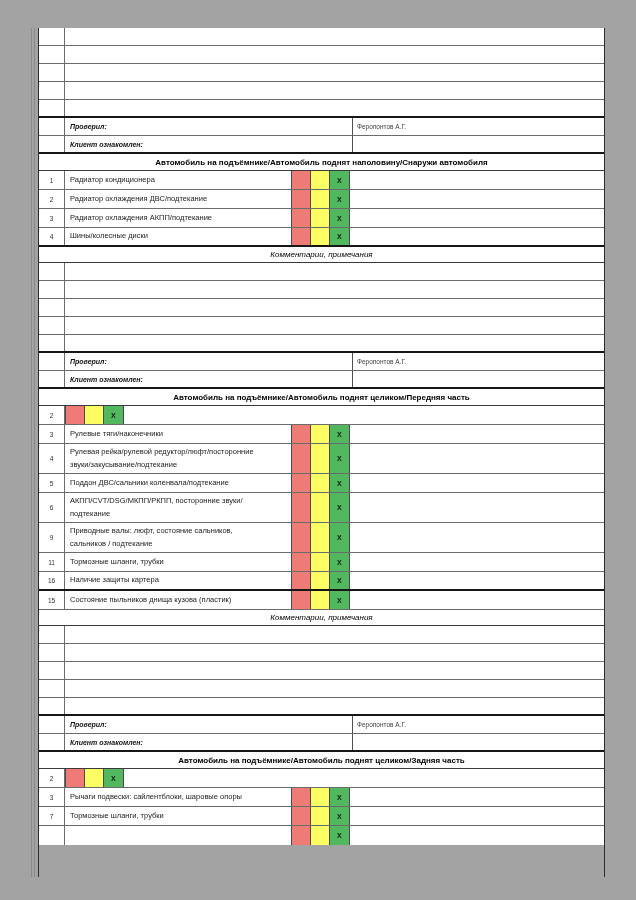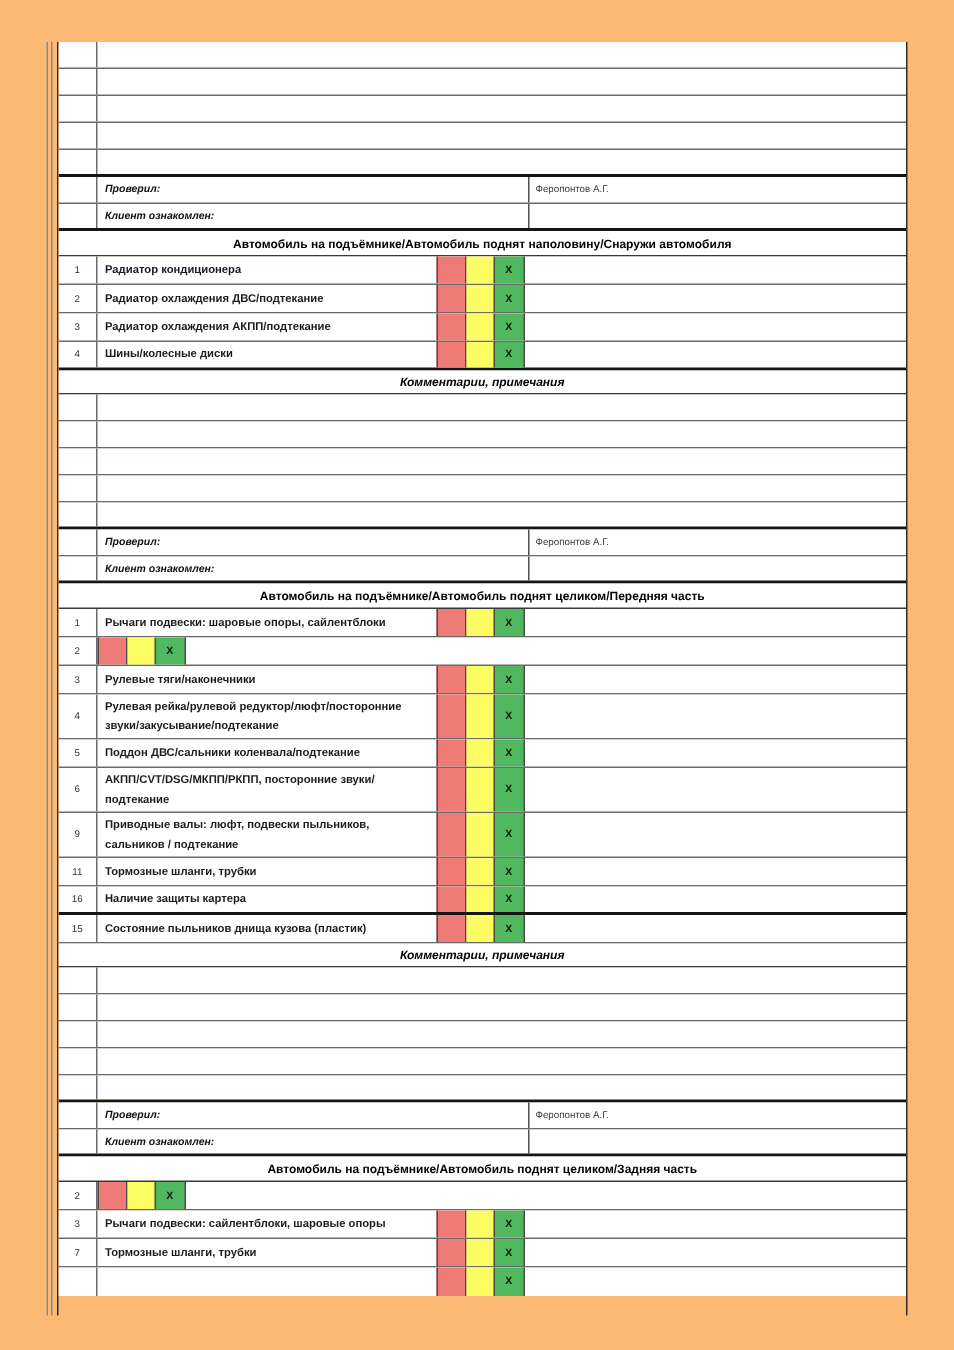--- a/index.html
+++ b/index.html
@@ -1,19 +1,19 @@
 <!DOCTYPE html>
 <html style="--bad: #EE7B76; --warn: #FCFC63; --good: #52B85F;"><head>
 <meta charset="utf-8">
 <style>
   html,body{margin:0;padding:0;}
   .page{
     position:relative;
     width:636px;height:900px;
-    background:#fdba74;
+    background:#a3a3a3;
     font-family:"Liberation Sans", sans-serif;
     color:#1c1c1c;
     overflow:hidden;
   }
   .edge{position:absolute;top:28px;height:849px;width:1px;background:#8a8a8a;}
   .edge.a{left:31px;}
   .edge.b{left:34px;}
   .tbl{
     position:absolute;left:38px;top:28px;width:567px;height:849px;
     box-sizing:border-box;
@@ -35,22 +35,22 @@
   .row.ch{height:16px;border-bottom-color:#3a3a3a;}
   .row.item{min-height:19px;}
   .row.cut{height:19px;border-bottom:none;}
   .cell{box-sizing:border-box;display:flex;align-items:center;}
   .num{width:26px;flex:none;border-right:1px solid #6b6b6b;justify-content:center;font-size:6.5px;color:#2e2e2e;}
   .wide{flex:1;}
   .lbl{width:288px;flex:none;border-right:1px solid #4f4f4f;padding:0 5px;font-weight:bold;font-style:italic;font-size:7px;color:#101010;}
   .val{flex:1;padding:0 4px;font-size:6.5px;color:#3d3d3d;}
   .full{flex:1;justify-content:center;text-align:center;}
   .hdt{font-weight:bold;font-size:8px;color:#000;}
-  .cht{font-weight:bold;font-style:italic;font-size:8px;color:#000;}
-  .txt{width:226px;flex:none;padding:2px 5px;font-size:7.5px;line-height:12.5px;color:#1c1c1c;white-space:pre-line;font-weight:bold;}
+  .cht{font-weight:normal;font-style:italic;font-size:8px;color:#000;}
+  .txt{width:226px;flex:none;padding:2px 5px;font-size:7.5px;line-height:12.5px;color:#1c1c1c;white-space:pre-line;}
   .c{width:19.5px;flex:none;border-right:1px solid #4a4a4a;justify-content:center;}
   .c.bad{border-left:1px solid #4a4a4a;background:var(--bad,#EE7B76);}
   .c.warn{background:var(--warn,#FCFC63);}
   .c.good{background:var(--good,#52B85F);}
   .mark{font-weight:bold;font-size:7px;color:#0a1c0d;}
   .rest{flex:1;}
 </style>
 </head>
 <body>
 
@@ -161,30 +161,20 @@
       </div>
       <div class="row sign tk">
         <div class="cell num"></div>
         <div class="cell lbl">Клиент ознакомлен:</div>
         <div class="cell val"></div>
       </div>
       <div class="row hd">
         <div class="cell full hdt">Автомобиль на подъёмнике/Автомобиль поднят целиком/Передняя часть</div>
       </div>
       <div class="row item">
-        <div class="cell num">1</div>
-        <div class="cell txt">Рычаги подвески: шаровые опоры, сайлентблоки</div>
-        <div class="cell c bad"></div>
-        <div class="cell c warn"></div>
-        <div class="cell c good">
-          <div class="mark">X</div>
-        </div>
-        <div class="cell rest"></div>
-      </div>
-      <div class="row item">
         <div class="cell num">2</div>
         <div class="cell c bad"></div>
         <div class="cell c warn"></div>
         <div class="cell c good">
           <div class="mark">X</div>
         </div>
         <div class="cell rest"></div>
       </div>
       <div class="row item">
         <div class="cell num">3</div>
@@ -223,21 +213,21 @@
 подтекание</div>
         <div class="cell c bad"></div>
         <div class="cell c warn"></div>
         <div class="cell c good">
           <div class="mark">X</div>
         </div>
         <div class="cell rest"></div>
       </div>
       <div class="row item">
         <div class="cell num">9</div>
-        <div class="cell txt">Приводные валы: люфт, подвески пыльников,
+        <div class="cell txt">Приводные валы: люфт, состояние сальников,
 сальников / подтекание</div>
         <div class="cell c bad"></div>
         <div class="cell c warn"></div>
         <div class="cell c good">
           <div class="mark">X</div>
         </div>
         <div class="cell rest"></div>
       </div>
       <div class="row item">
         <div class="cell num">11</div>

